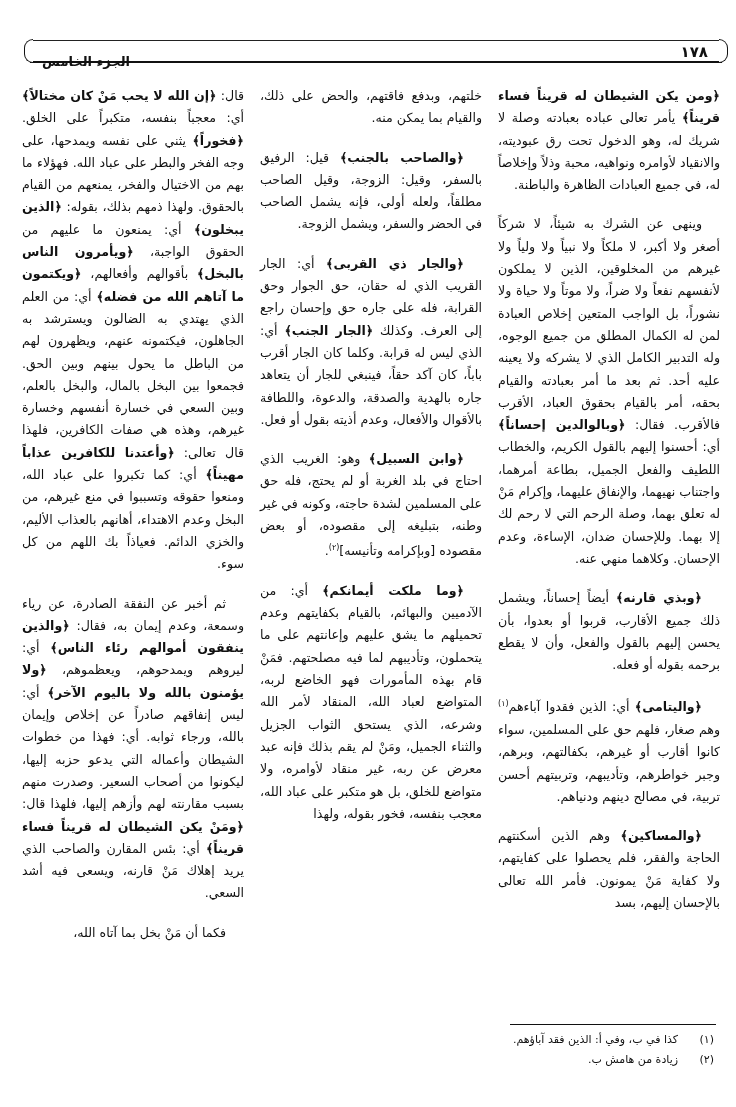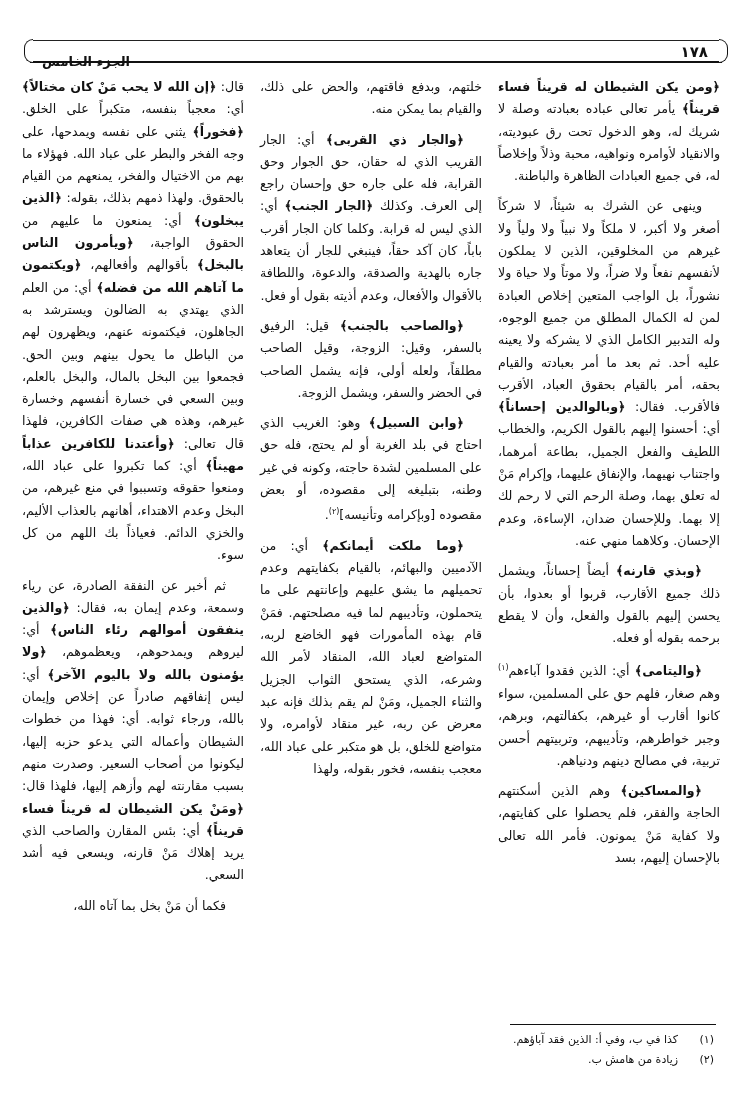--- a/index.html
+++ b/index.html
@@ -25,21 +25,21 @@
     position: absolute; left: 12px; top: 13px; font-size: 13px; font-weight: bold;
   }
   .columns {
     position: absolute; left: 22px; top: 68px; width: 698px; height: 940px;
     display: flex; flex-direction: row-reverse; justify-content: space-between;
   }
   .column {
     width: 222px; direction: rtl; text-align: justify;
     font-size: 12.6px; line-height: 22.3px; font-family: "DejaVu Sans", sans-serif;
   }
-  .column p { margin: 8px 0 4px 0; }
+  .column p { margin: 17px 0 4px 0; }
   .column p.indent { text-indent: 18px; }
   .q { font-weight: bold; }
   .sup { font-size: 8px; vertical-align: super; }
   .footnote-rule {
     position: absolute; right: 20px; top: 1024px; width: 206px; height: 0;
     border-top: 1.5px solid #111;
   }
   .footnotes {
     position: absolute; right: 22px; top: 1030px; width: 400px; direction: rtl;
     font-size: 11px; line-height: 20px;
@@ -59,22 +59,22 @@
   <div class="column">
     <p><span class="q">﴿ومن يكن الشيطان له قريناً فساء قريناً﴾</span><span> يأمر تعالى عباده بعبادته وصلة لا شريك له، وهو الدخول تحت رق عبوديته، والانقياد لأوامره ونواهيه، محبة وذلاً وإخلاصاً له، في جميع العبادات الظاهرة والباطنة.</span></p>
     <p class="indent"><span>وينهى عن الشرك به شيئاً، لا شركاً أصغر ولا أكبر، لا ملكاً ولا نبياً ولا ولياً ولا غيرهم من المخلوقين، الذين لا يملكون لأنفسهم نفعاً ولا ضراً، ولا موتاً ولا حياة ولا نشوراً، بل الواجب المتعين إخلاص العبادة لمن له الكمال المطلق من جميع الوجوه، وله التدبير الكامل الذي لا يشركه ولا يعينه عليه أحد. ثم بعد ما أمر بعبادته والقيام بحقه، أمر بالقيام بحقوق العباد، الأقرب فالأقرب. فقال: </span><span class="q">﴿وبالوالدين إحساناً﴾</span><span> أي: أحسنوا إليهم بالقول الكريم، والخطاب اللطيف والفعل الجميل، بطاعة أمرهما، واجتناب نهيهما، والإنفاق عليهما، وإكرام مَنْ له تعلق بهما، وصلة الرحم التي لا رحم لك إلا بهما. وللإحسان ضدان، الإساءة، وعدم الإحسان. وكلاهما منهي عنه.</span></p>
     <p class="indent"><span class="q">﴿وبذي قارنه﴾</span><span> أيضاً إحساناً، ويشمل ذلك جميع الأقارب، قربوا أو بعدوا، بأن يحسن إليهم بالقول والفعل، وأن لا يقطع برحمه بقوله أو فعله.</span></p>
     <p class="indent"><span class="q">﴿واليتامى﴾</span><span> أي: الذين فقدوا آباءهم</span><span class="sup">(١)</span><span> وهم صغار، فلهم حق على المسلمين، سواء كانوا أقارب أو غيرهم، بكفالتهم، وبرهم، وجبر خواطرهم، وتأديبهم، وتربيتهم أحسن تربية، في مصالح دينهم ودنياهم.</span></p>
     <p class="indent"><span class="q">﴿والمساكين﴾</span><span> وهم الذين أسكنتهم الحاجة والفقر، فلم يحصلوا على كفايتهم، ولا كفاية مَنْ يمونون. فأمر الله تعالى بالإحسان إليهم، بسد</span></p>
   </div>
 
   <div class="column">
     <p><span>خلتهم، وبدفع فاقتهم، والحض على ذلك، والقيام بما يمكن منه.</span></p>
+    <p class="indent"><span class="q">﴿والصاحب بالجنب﴾</span><span> قيل: الرفيق بالسفر، وقيل: الزوجة، وقيل الصاحب مطلقاً، ولعله أولى، فإنه يشمل الصاحب في الحضر والسفر، ويشمل الزوجة.</span></p>
     <p class="indent"><span class="q">﴿والجار ذي القربى﴾</span><span> أي: الجار القريب الذي له حقان، حق الجوار وحق القرابة، فله على جاره حق وإحسان راجع إلى العرف. وكذلك </span><span class="q">﴿الجار الجنب﴾</span><span> أي: الذي ليس له قرابة. وكلما كان الجار أقرب باباً، كان آكد حقاً، فينبغي للجار أن يتعاهد جاره بالهدية والصدقة، والدعوة، واللطافة بالأقوال والأفعال، وعدم أذيته بقول أو فعل.</span></p>
-    <p class="indent"><span class="q">﴿والصاحب بالجنب﴾</span><span> قيل: الرفيق بالسفر، وقيل: الزوجة، وقيل الصاحب مطلقاً، ولعله أولى، فإنه يشمل الصاحب في الحضر والسفر، ويشمل الزوجة.</span></p>
     <p class="indent"><span class="q">﴿وابن السبيل﴾</span><span> وهو: الغريب الذي احتاج في بلد الغربة أو لم يحتج، فله حق على المسلمين لشدة حاجته، وكونه في غير وطنه، بتبليغه إلى مقصوده، أو بعض مقصوده [وبإكرامه وتأنيسه]</span><span class="sup">(٢)</span><span>.</span></p>
     <p class="indent"><span class="q">﴿وما ملكت أيمانكم﴾</span><span> أي: من الآدميين والبهائم، بالقيام بكفايتهم وعدم تحميلهم ما يشق عليهم وإعانتهم على ما يتحملون، وتأديبهم لما فيه مصلحتهم. فمَنْ قام بهذه المأمورات فهو الخاضع لربه، المتواضع لعباد الله، المنقاد لأمر الله وشرعه، الذي يستحق الثواب الجزيل والثناء الجميل، ومَنْ لم يقم بذلك فإنه عبد معرض عن ربه، غير منقاد لأوامره، ولا متواضع للخلق، بل هو متكبر على عباد الله، معجب بنفسه، فخور بقوله، ولهذا</span></p>
   </div>
 
   <div class="column">
     <p><span>قال: </span><span class="q">﴿إن الله لا يحب مَنْ كان مختالاً﴾</span><span> أي: معجباً بنفسه، متكبراً على الخلق. </span><span class="q">﴿فخوراً﴾</span><span> يثني على نفسه ويمدحها، على وجه الفخر والبطر على عباد الله. فهؤلاء ما بهم من الاختيال والفخر، يمنعهم من القيام بالحقوق. ولهذا ذمهم بذلك، بقوله: </span><span class="q">﴿الذين يبخلون﴾</span><span> أي: يمنعون ما عليهم من الحقوق الواجبة، </span><span class="q">﴿ويأمرون الناس بالبخل﴾</span><span> بأقوالهم وأفعالهم، </span><span class="q">﴿ويكتمون ما آتاهم الله من فضله﴾</span><span> أي: من العلم الذي يهتدي به الضالون ويسترشد به الجاهلون، فيكتمونه عنهم، ويظهرون لهم من الباطل ما يحول بينهم وبين الحق. فجمعوا بين البخل بالمال، والبخل بالعلم، وبين السعي في خسارة أنفسهم وخسارة غيرهم، وهذه هي صفات الكافرين، فلهذا قال تعالى: </span><span class="q">﴿وأعتدنا للكافرين عذاباً مهيناً﴾</span><span> أي: كما تكبروا على عباد الله، ومنعوا حقوقه وتسببوا في منع غيرهم، من البخل وعدم الاهتداء، أهانهم بالعذاب الأليم، والخزي الدائم. فعياذاً بك اللهم من كل سوء.</span></p>
     <p class="indent"><span>ثم أخبر عن النفقة الصادرة، عن رياء وسمعة، وعدم إيمان به، فقال: </span><span class="q">﴿والذين ينفقون أموالهم رئاء الناس﴾</span><span> أي: ليروهم ويمدحوهم، ويعظموهم، </span><span class="q">﴿ولا يؤمنون بالله ولا باليوم الآخر﴾</span><span> أي: ليس إنفاقهم صادراً عن إخلاص وإيمان بالله، ورجاء ثوابه. أي: فهذا من خطوات الشيطان وأعماله التي يدعو حزبه إليها، ليكونوا من أصحاب السعير. وصدرت منهم بسبب مقارنته لهم وأزهم إليها، فلهذا قال: </span><span class="q">﴿ومَنْ يكن الشيطان له قريناً فساء قريناً﴾</span><span> أي: بئس المقارن والصاحب الذي يريد إهلاك مَنْ قارنه، ويسعى فيه أشد السعي.</span></p>
     <p class="indent"><span>فكما أن مَنْ بخل بما آتاه الله،</span></p>
   </div>
 </div>

